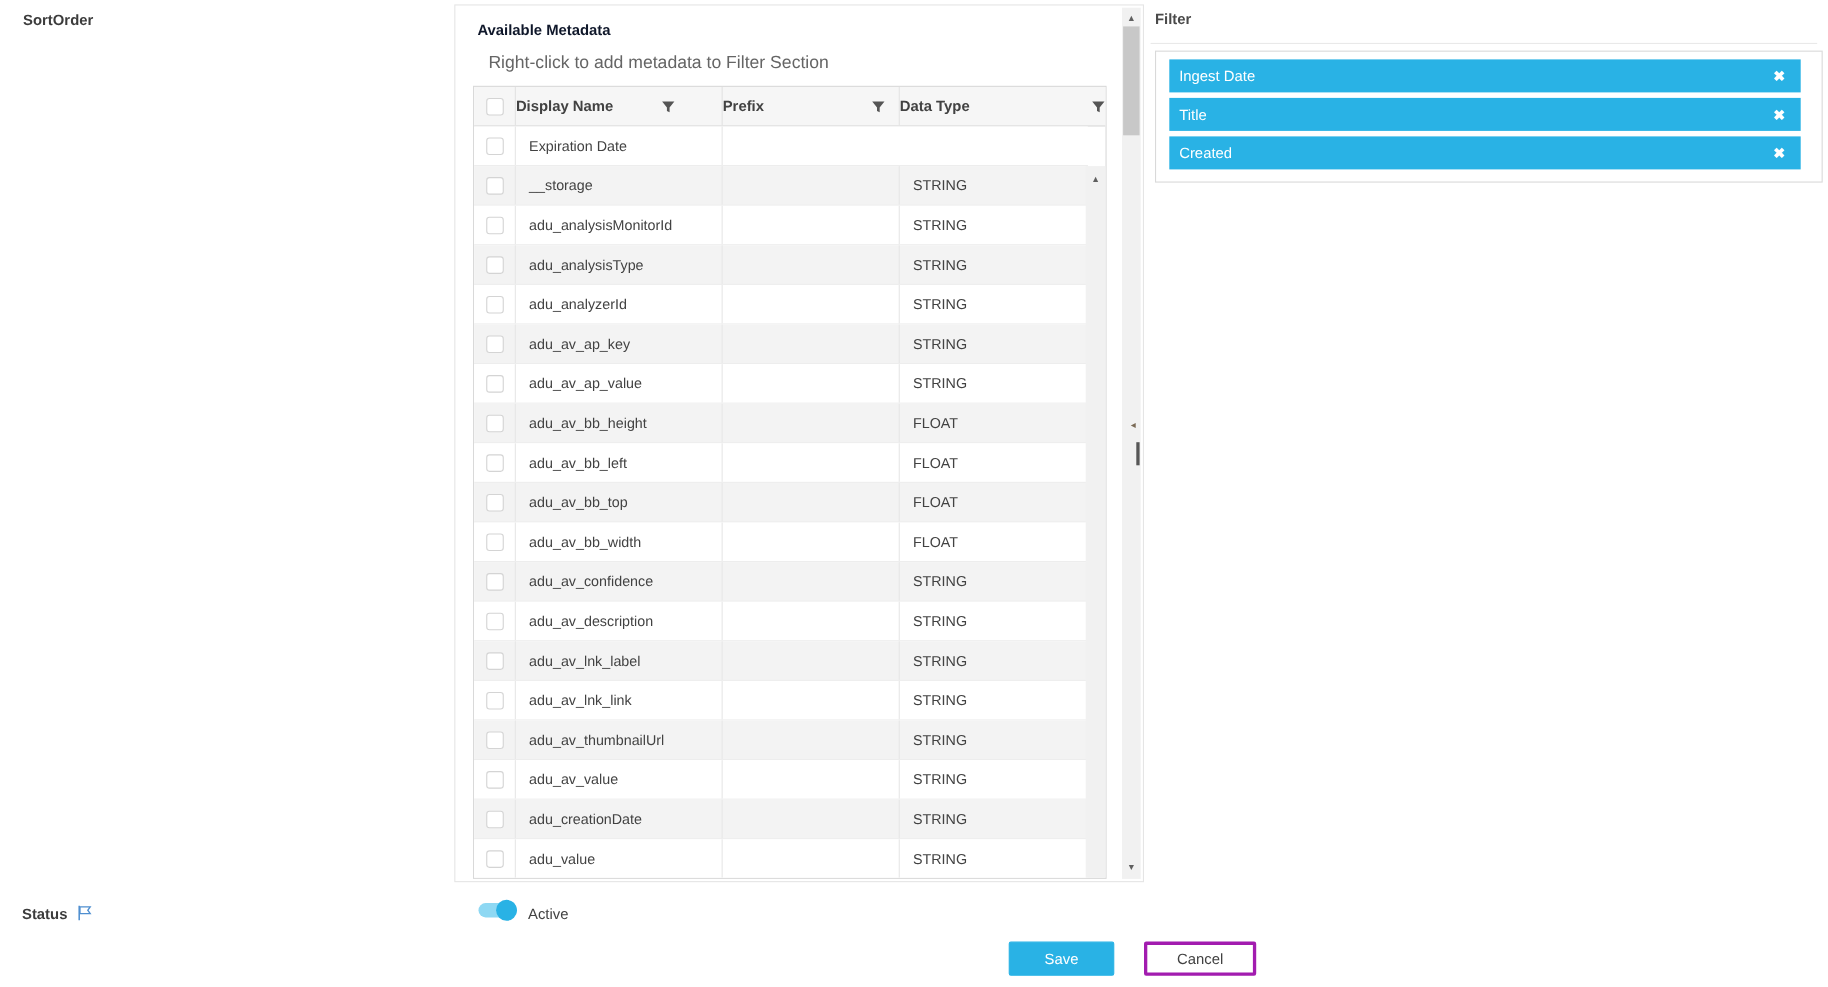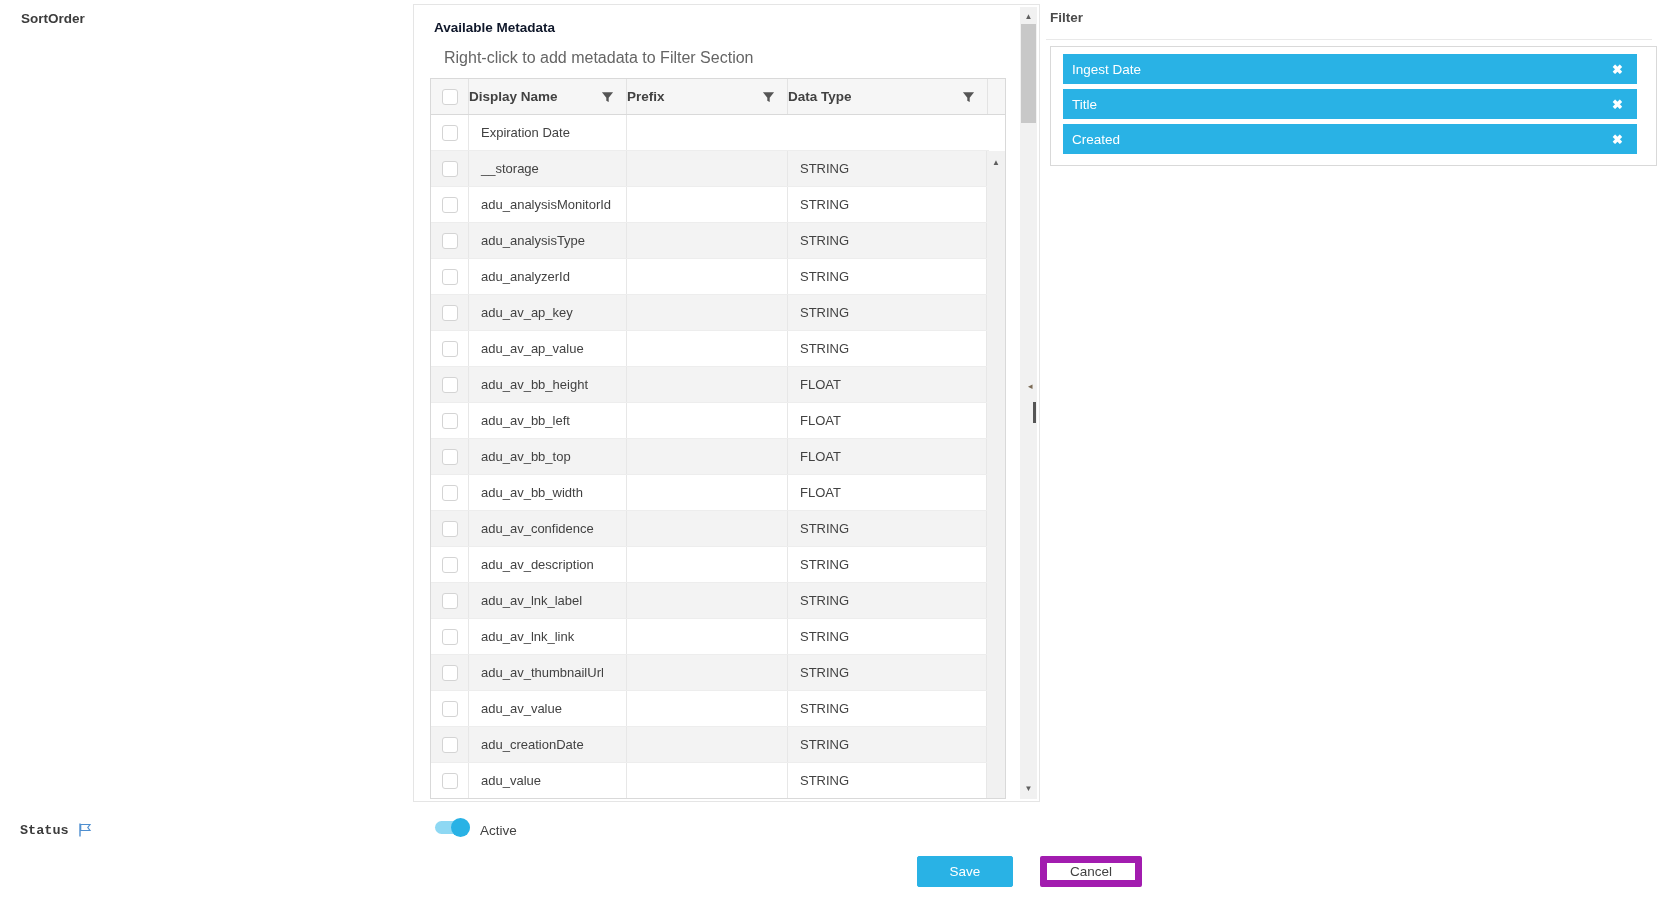--- a/index.html
+++ b/index.html
@@ -4,21 +4,21 @@
 <style>
   * { margin:0; padding:0; box-sizing:border-box; }
   html,body { width:1662px; height:897px; }
   body {
     position:relative; background:#ffffff; overflow:hidden;
     font-family:"Liberation Sans", sans-serif; font-size:13px; color:#424242;
   }
 
   
   .lbl-sortorder { position:absolute; left:21px; top:11px; font-size:13.5px; font-weight:600; color:#3c3c3c; }
-  .status-row { position:absolute; left:20px; top:822px; display:flex; align-items:center; gap:8px;font-family:Liberation Mono, monospace; }
+  .status-row { position:absolute; left:20px; top:822px; display:flex; align-items:center; gap:8px; }
   .lbl-status { font-size:13.5px; font-weight:600; color:#3c3c3c; }
   .flag-ic { width:16px; height:16px; display:inline-block; }
 
   
   .panel-middle {
     position:absolute; left:413px; top:4px; width:627px; height:798px;
     background:#fff; border:1px solid #e5e5e5;
   }
   .panel-title    { position:absolute; left:20px; top:15px; font-size:13.5px; font-weight:600; color:#0f172a; }
   .panel-subtitle { position:absolute; left:30px; top:44px; font-size:16px; color:#656565; }
@@ -28,21 +28,21 @@
     border:1px solid #d9d9d9; background:#fff; overflow:hidden;
   }
   .grid-header {
     display:flex; height:36px; background:#f6f6f6; border-bottom:1px solid #d9d9d9;
     font-weight:600; color:#424242; font-size:13.5px;
   }
   .hcell { position:relative; display:flex; align-items:center; padding-left:0; border-left:1px solid #e3e3e3; }
   .hcell:first-child { border-left:none; }
   .col-check  { width:37px;  flex:none; justify-content:center; padding-left:0; }
   .col-name   { width:158px; flex:none; }
-  .col-prefix { width:161px; flex:none; }
+  .col-prefix { width:161px; flex:none;margin-left:30px; }
   .col-type   { width:200px; flex:none; }
   .col-fill   { flex:1; padding-left:0; }
   .funnel { position:absolute; right:12px; top:50%; transform:translateY(-50%); width:13px; height:13px; }
 
   .grid-body { position:relative; height:684px; }
   .grid-rows { width:558px; }
   .grid-row  { display:flex; height:36px; align-items:stretch; background:#fff; border-bottom:1px solid #ededed;text-align:right; }
   .grid-row:nth-child(even) { background:#f3f3f3; }
   .gcell { display:flex; align-items:center; padding-left:12px; border-left:1px solid #e7e7e7; color:#424242; }
   .gcell:first-child { border-left:none; }
@@ -90,21 +90,21 @@
   .chip-close { font-size:13px; font-weight:bold; color:#fff; cursor:pointer; line-height:13px; }
 
   
   .toggle { position:absolute; left:435px; top:817px; width:35px; height:21px; cursor:pointer; }
   .toggle-track { position:absolute; left:0; top:4px; width:35px; height:13px; border-radius:7px; background:#8ed8f3; }
   .toggle-knob  { position:absolute; right:0; top:1px; width:19px; height:19px; border-radius:50%; background:#29b2e5; }
   .lbl-active { position:absolute; left:480px; top:823px; font-size:13.5px; color:#424242; }
 
   .btn { position:absolute; top:856px; height:31px; font-family:"Liberation Sans", sans-serif; font-size:13.5px; border-radius:2px; cursor:pointer; }
   .btn-save   { left:917px;  width:96px;  background:#29b2e5; border:1px solid #29b2e5; color:#fff; }
-  .btn-cancel { left:1040px; width:102px; background:#fff;    border:7px solid #a21caf; color:#424242; }
+  .btn-cancel { left:1040px; width:102px; background:#fff;    border:3px solid #a21caf; color:#424242; }
 </style>
 </head>
 <body>
 
 <div class="lbl-sortorder">SortOrder</div>
 
 <div class="panel-middle">
   <div class="panel-title">Available Metadata</div>
   <div class="panel-subtitle">Right-click to add metadata to Filter Section</div>
 

